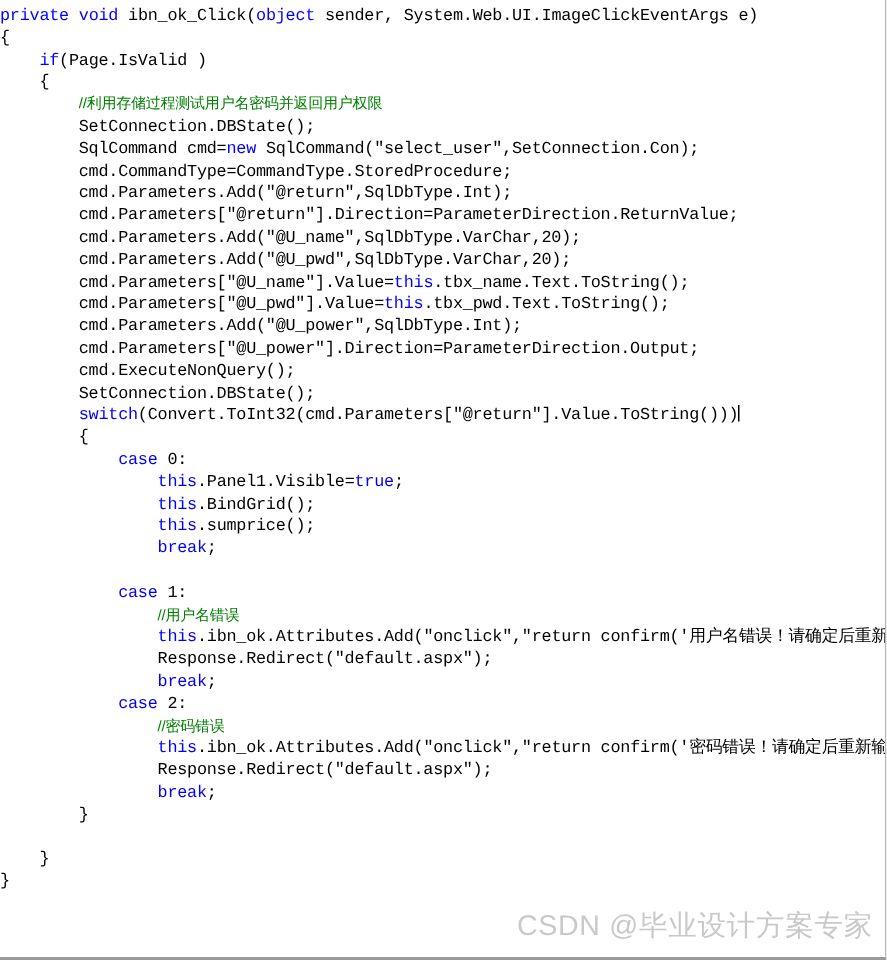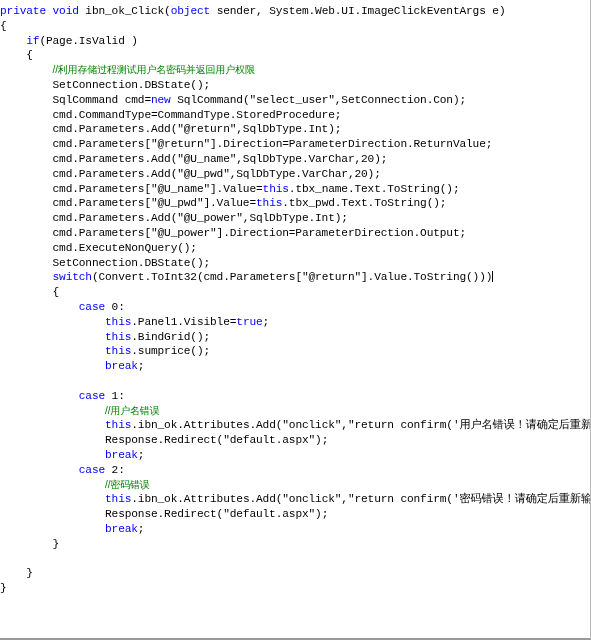--- a/index.html
+++ b/index.html
@@ -56,14 +56,15 @@
     user-select: none;
   }
 </style>
 </head>
 <body>
 
 <div id="page">
 
   <div id="code"><div class="ln"><span class="kw">private</span><span> </span><span class="kw">void</span><span> ibn_ok_Click(</span><span class="kw">object</span><span> sender, System.Web.UI.ImageClickEventArgs e)</span></div><div class="ln"><span>{</span></div><div class="ln">    <span class="kw">if</span><span>(Page.IsValid )</span></div><div class="ln">    <span>{</span></div><div class="ln">        <span class="cmt">//利用存储过程测试用户名密码并返回用户权限</span></div><div class="ln">        <span>SetConnection.DBState();</span></div><div class="ln">        <span>SqlCommand cmd=</span><span class="kw">new</span><span> SqlCommand("select_user",SetConnection.Con);</span></div><div class="ln">        <span>cmd.CommandType=CommandType.StoredProcedure;</span></div><div class="ln">        <span>cmd.Parameters.Add("@return",SqlDbType.Int);</span></div><div class="ln">        <span>cmd.Parameters["@return"].Direction=ParameterDirection.ReturnValue;</span></div><div class="ln">        <span>cmd.Parameters.Add("@U_name",SqlDbType.VarChar,20);</span></div><div class="ln">        <span>cmd.Parameters.Add("@U_pwd",SqlDbType.VarChar,20);</span></div><div class="ln">        <span>cmd.Parameters["@U_name"].Value=</span><span class="kw">this</span><span>.tbx_name.Text.ToString();</span></div><div class="ln">        <span>cmd.Parameters["@U_pwd"].Value=</span><span class="kw">this</span><span>.tbx_pwd.Text.ToString();</span></div><div class="ln">        <span>cmd.Parameters.Add("@U_power",SqlDbType.Int);</span></div><div class="ln">        <span>cmd.Parameters["@U_power"].Direction=ParameterDirection.Output;</span></div><div class="ln">        <span>cmd.ExecuteNonQuery();</span></div><div class="ln">        <span>SetConnection.DBState();</span></div><div class="ln">        <span class="kw">switch</span><span>(Convert.ToInt32(cmd.Parameters["@return"].Value.ToString()))</span><span class="caret"></span></div><div class="ln">        <span>{</span></div><div class="ln">            <span class="kw">case</span><span> 0:</span></div><div class="ln">                <span class="kw">this</span><span>.Panel1.Visible=</span><span class="kw">true</span><span>;</span></div><div class="ln">                <span class="kw">this</span><span>.BindGrid();</span></div><div class="ln">                <span class="kw">this</span><span>.sumprice();</span></div><div class="ln">                <span class="kw">break</span><span>;</span></div><div class="ln">&nbsp;</div><div class="ln">            <span class="kw">case</span><span> 1:</span></div><div class="ln">                <span class="cmt">//用户名错误</span></div><div class="ln">                <span class="kw">this</span><span>.ibn_ok.Attributes.Add("onclick","return confirm('用户名错误！请确定后重新输入')");</span></div><div class="ln">                <span>Response.Redirect("default.aspx");</span></div><div class="ln">                <span class="kw">break</span><span>;</span></div><div class="ln">            <span class="kw">case</span><span> 2:</span></div><div class="ln">                <span class="cmt">//密码错误</span></div><div class="ln">                <span class="kw">this</span><span>.ibn_ok.Attributes.Add("onclick","return confirm('密码错误！请确定后重新输入')");</span></div><div class="ln">                <span>Response.Redirect("default.aspx");</span></div><div class="ln">                <span class="kw">break</span><span>;</span></div><div class="ln">        <span>}</span></div><div class="ln">&nbsp;</div><div class="ln">    <span>}</span></div><div class="ln"><span>}</span></div></div>
 
+  <div id="watermark">CSDN @毕业设计方案专家</div>
 
 </div>
 
 </body></html>

